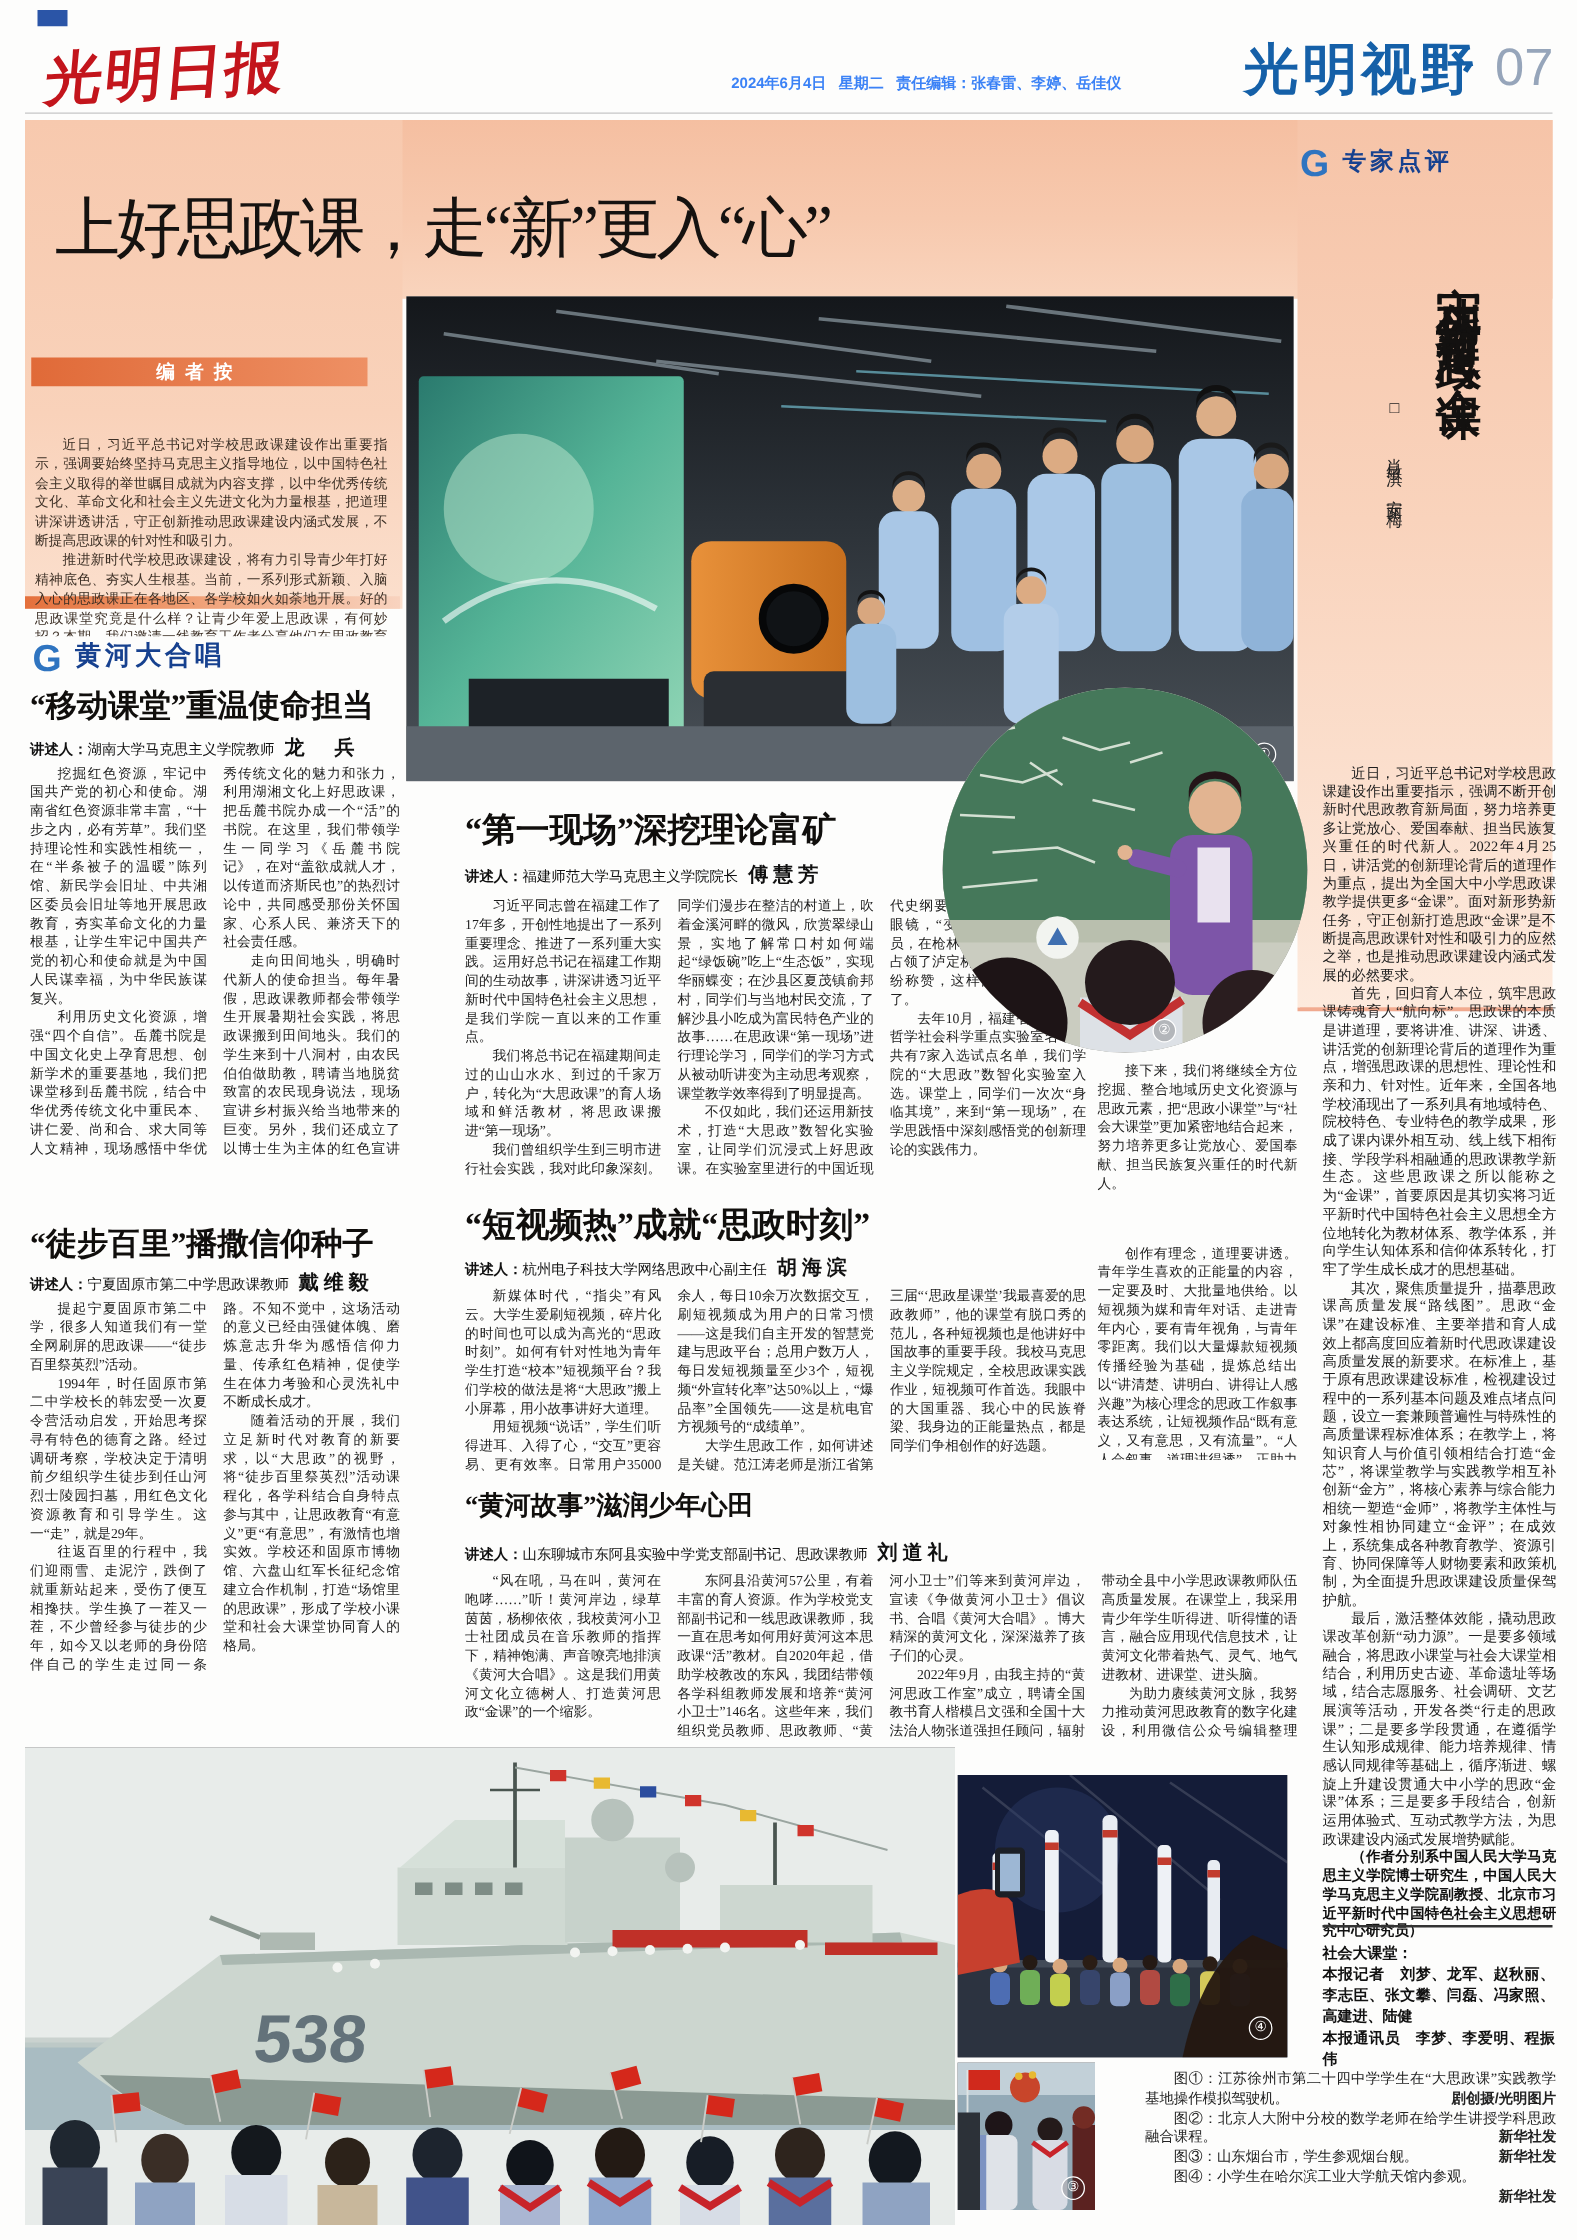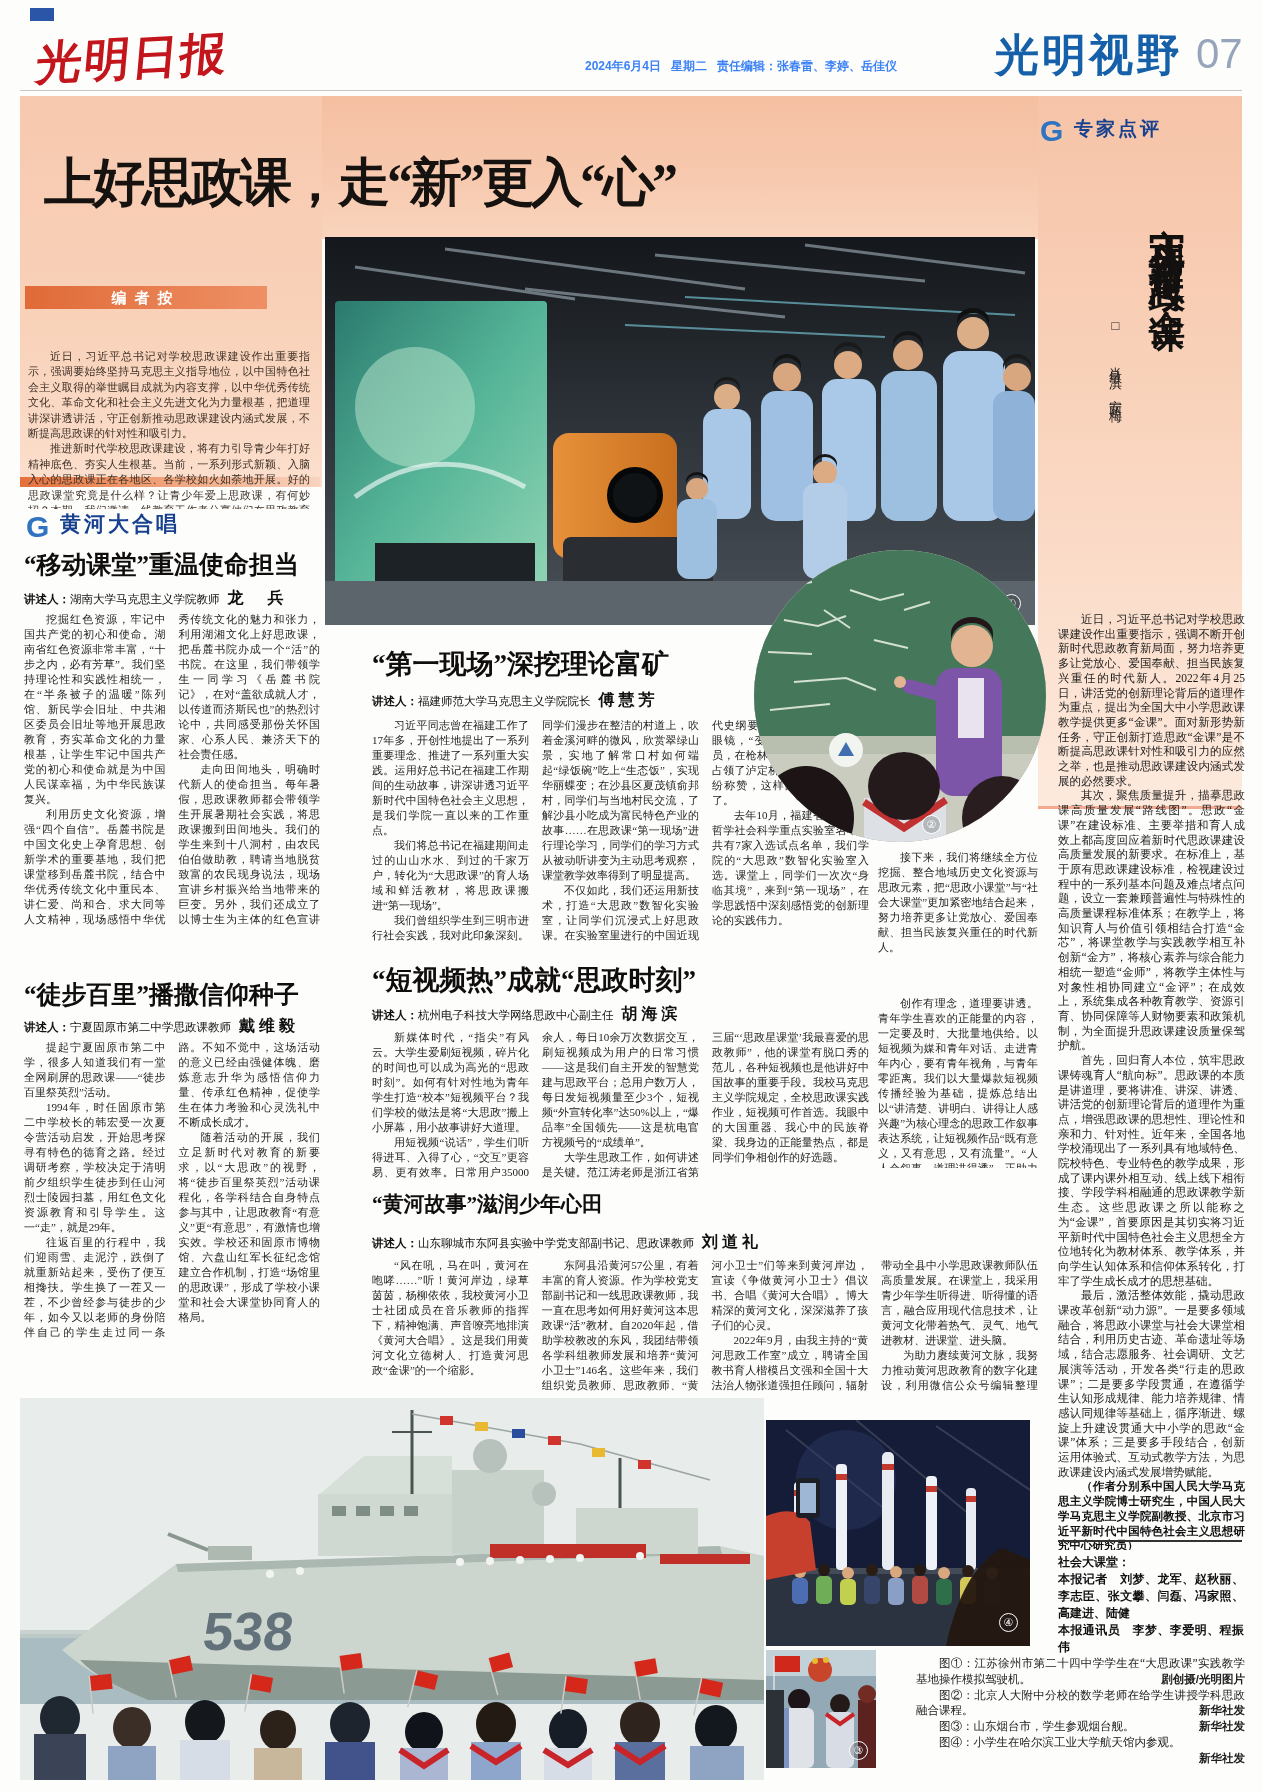--- a/index.html
+++ b/index.html
@@ -13,21 +13,21 @@
   .dateline{font-family:"Liberation Sans",sans-serif;font-size:12px;font-weight:bold;color:#3b82f6;}
   .section-name{font-family:"Liberation Serif",serif;font-size:44px;font-weight:900;color:#1560a8;letter-spacing:3px;}
   .page-no{font-family:"Liberation Sans",sans-serif;font-size:42px;color:#96a5ba;font-weight:400;}
   .hairline{height:1px;background:#c6c6c6;}
   
   .peachA{background:linear-gradient(180deg,#f5bfa1 0%,#f7c9ae 55%,#f9d4bd 100%);}
   .peachB{background:linear-gradient(180deg,#f7c9ae 0%,#f9d2ba 60%,#fbdfcd 100%);}
   .peachC{background:linear-gradient(180deg,#f6c4a8 0%,#f9d3bc 45%,#fdeadd 100%);border-bottom:3px solid #f0a98e;}
   .salmonbar{background:linear-gradient(90deg,#e4703c 0%,#ef9b6f 40%,#f8d3bf 100%);}
   
-  .headline{font-size:52px;font-weight:700;color:#151210;letter-spacing:-3px;
+  .headline{font-size:52px;font-weight:400;color:#151210;letter-spacing:-3px;
             font-family:"Liberation Serif",serif;white-space:nowrap;}
   
   .ed-bar{background:linear-gradient(90deg,#e06a38,#ee9064);color:#fff;text-align:center;
           font-family:"Liberation Sans",sans-serif;font-weight:bold;font-size:15px;
           letter-spacing:8px;line-height:23px;}
   .ed-body{font-size:11px;line-height:15.4px;color:#3d3026;text-align:justify;margin-top:32px;}
   .ed-body p{margin:0;text-indent:2em;}
   
   .gmark{display:inline-block;width:30px;height:30px;border:0;color:#2f74c0;
          font-family:"Liberation Sans",sans-serif;font-weight:900;font-size:30px;line-height:30px;}
@@ -82,21 +82,21 @@
   <div class="abs hairline" style="left:20px;top:90px;width:1222px;"></div>
 
   <div class="abs peachA" style="left:20px;top:96px;width:1222px;height:143px;"></div>
   <div class="abs peachB" style="left:20px;top:96px;width:302px;height:391px;"></div>
   <div class="abs peachC" style="left:1038px;top:96px;width:204px;height:710px;"></div>
   <div class="abs salmonbar" style="left:20px;top:477px;width:300px;height:10px;"></div>
   <div class="abs pinkline" style="left:1040px;top:806px;width:202px;height:2px;"></div>
 
   <div class="abs headline" style="left:44px;top:148px;">上好思政课，走“新”更入“心”</div>
 
-  <div class="abs ed-bar" style="left:25px;top:286px;width:242px;height:23px;">编者按</div>
+  <div class="abs ed-bar" style="left:25px;top:286px;width:269px;height:23px;">编者按</div>
   <div class="abs ed-body" style="left:28px;top:317px;width:282px;height:160px;overflow:hidden;">
     <p>近日，习近平总书记对学校思政课建设作出重要指示，强调要始终坚持马克思主义指导地位，以中国特色社会主义取得的举世瞩目成就为内容支撑，以中华优秀传统文化、革命文化和社会主义先进文化为力量根基，把道理讲深讲透讲活，守正创新推动思政课建设内涵式发展，不断提高思政课的针对性和吸引力。</p>
     <p>推进新时代学校思政课建设，将有力引导青少年打好精神底色、夯实人生根基。当前，一系列形式新颖、入脑入心的思政课正在各地区、各学校如火如荼地开展。好的思政课堂究竟是什么样？让青少年爱上思政课，有何妙招？本期，我们邀请一线教育工作者分享他们在思政教育中的实践与思考。</p>
   </div>
 
   <div class="abs photo" style="left:325px;top:237px;width:710px;height:388px;">
     <svg width="710" height="388" viewBox="0 0 710 388">
       <defs>
         <linearGradient id="pbg" x1="0" y1="0" x2="0" y2="1">
           <stop offset="0" stop-color="#14171b"></stop>
@@ -184,22 +184,22 @@
     <span class="gmark">G</span>
     <span class="badge-txt" style="font-size:19px;vertical-align:6px;">专家点评</span>
   </div>
   <div class="abs v-title" style="left:1142px;top:200px;height:480px;">守正创新打造思政“金课”</div>
   <div class="abs v-authors" style="left:1106px;top:318px;height:240px;">
     <span>□</span>　<span>肖敏淇　安丽梅</span>
   </div>
 
   <div class="abs expert-body" style="left:1058px;top:612px;width:187px;height:938px;">
     <p>近日，习近平总书记对学校思政课建设作出重要指示，强调不断开创新时代思政教育新局面，努力培养更多让党放心、爱国奉献、担当民族复兴重任的时代新人。2022年4月25日，讲活党的创新理论背后的道理作为重点，提出为全国大中小学思政课教学提供更多“金课”。面对新形势新任务，守正创新打造思政“金课”是不断提高思政课针对性和吸引力的应然之举，也是推动思政课建设内涵式发展的必然要求。</p>
+    <p>首先，回归育人本位，筑牢思政课铸魂育人“航向标”。思政课的本质是讲道理，要将讲准、讲深、讲透、讲活党的创新理论背后的道理作为重点，增强思政课的思想性、理论性和亲和力、针对性。近年来，全国各地学校涌现出了一系列具有地域特色、院校特色、专业特色的教学成果，形成了课内课外相互动、线上线下相衔接、学段学科相融通的思政课教学新生态。这些思政课之所以能称之为“金课”，首要原因是其切实将习近平新时代中国特色社会主义思想全方位地转化为教材体系、教学体系，并向学生认知体系和信仰体系转化，打牢了学生成长成才的思想基础。</p>
     <p>其次，聚焦质量提升，描摹思政课高质量发展“路线图”。思政“金课”在建设标准、主要举措和育人成效上都高度回应着新时代思政课建设高质量发展的新要求。在标准上，基于原有思政课建设标准，检视建设过程中的一系列基本问题及难点堵点问题，设立一套兼顾普遍性与特殊性的高质量课程标准体系；在教学上，将知识育人与价值引领相结合打造“金芯”，将课堂教学与实践教学相互补创新“金方”，将核心素养与综合能力相统一塑造“金师”，将教学主体性与对象性相协同建立“金评”；在成效上，系统集成各种教育教学、资源引育、协同保障等人财物要素和政策机制，为全面提升思政课建设质量保驾护航。</p>
-    <p>首先，回归育人本位，筑牢思政课铸魂育人“航向标”。思政课的本质是讲道理，要将讲准、讲深、讲透、讲活党的创新理论背后的道理作为重点，增强思政课的思想性、理论性和亲和力、针对性。近年来，全国各地学校涌现出了一系列具有地域特色、院校特色、专业特色的教学成果，形成了课内课外相互动、线上线下相衔接、学段学科相融通的思政课教学新生态。这些思政课之所以能称之为“金课”，首要原因是其切实将习近平新时代中国特色社会主义思想全方位地转化为教材体系、教学体系，并向学生认知体系和信仰体系转化，打牢了学生成长成才的思想基础。</p>
     <p>最后，激活整体效能，撬动思政课改革创新“动力源”。一是要多领域融合，将思政小课堂与社会大课堂相结合，利用历史古迹、革命遗址等场域，结合志愿服务、社会调研、文艺展演等活动，开发各类“行走的思政课”；二是要多学段贯通，在遵循学生认知形成规律、能力培养规律、情感认同规律等基础上，循序渐进、螺旋上升建设贯通大中小学的思政“金课”体系；三是要多手段结合，创新运用体验式、互动式教学方法，为思政课建设内涵式发展增势赋能。</p>
     <p class="expert-note">（作者分别系中国人民大学马克思主义学院博士研究生，中国人民大学马克思主义学院副教授、北京市习近平新时代中国特色社会主义思想研究中心研究员）</p>
   </div>
 
   <div class="abs" style="left:26px;top:510px;">
     <span class="gmark">G</span>
     <span class="badge-txt" style="font-size:21px;vertical-align:6px;">黄河大合唱</span>
   </div>
   <div class="abs art-title" style="left:24px;top:548px;font-size:25px;">“移动课堂”重温使命担当</div>
   <div class="abs speaker" style="left:24px;top:588px;">

